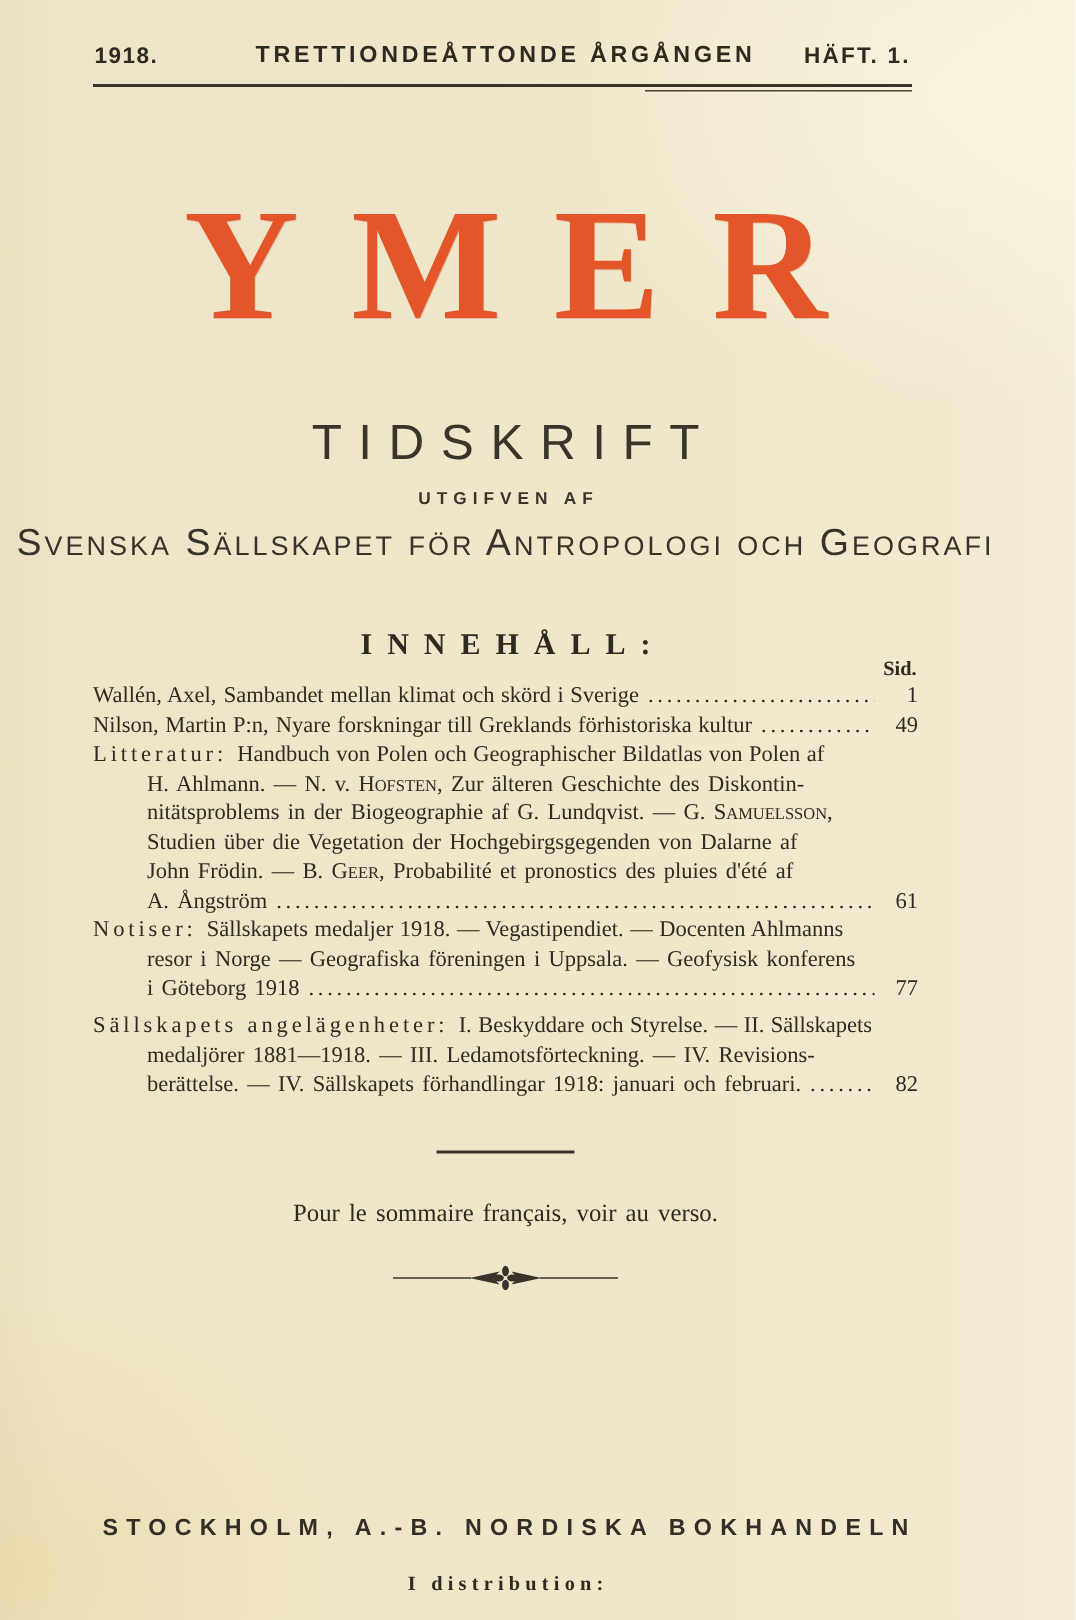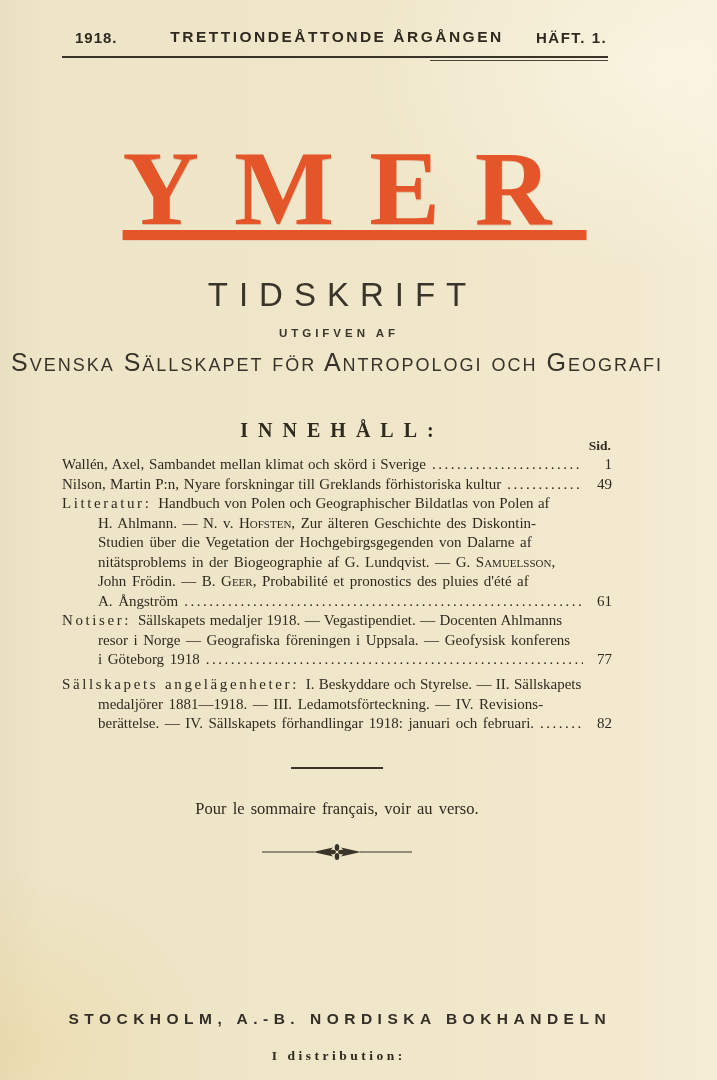--- a/index.html
+++ b/index.html
@@ -10,31 +10,31 @@
     color:#2f2a20;
     background:
       radial-gradient(ellipse 420px 300px at 92% 6%, rgba(255,252,238,0.55), rgba(255,252,238,0) 70%),
       radial-gradient(ellipse 300px 260px at 3% 97%, rgba(228,196,100,0.22), rgba(228,196,100,0) 70%),
       linear-gradient(90deg, #e9dfc1 0%, #eee5c8 6%, #f0e7ca 55%, #f2e9cf 88%, #f5edd6 100%);
   }
   .abs { position:absolute; }
   .centered { position:absolute; left:0; width:674px; text-align:center; }
 
   
-  #year   { left:63px; top:29px; font:700 15px "Liberation Sans",sans-serif; letter-spacing:1px;margin-left:12px; }
+  #year   { left:63px; top:29px; font:700 15px "Liberation Sans",sans-serif; letter-spacing:1px; }
   #volume { top:28px; font:700 15.5px "Liberation Sans",sans-serif; letter-spacing:2.5px; }
   #issue  { left:536px; top:29px; font:700 15px "Liberation Sans",sans-serif; letter-spacing:1.5px; }
   #rule-main { left:62px; top:56px; width:546px; height:2px; background:#39342a; }
   #rule-sub  { left:430px; top:60px; width:178px; height:1px; background:#4a443a; }
 
   
   #journal-title {
-    top:134px; font-family:"Liberation Serif",serif; font-weight:700;
+    top:122px; font-family:"Liberation Serif",serif; font-weight:700;
     font-size:106px; line-height:1.04; letter-spacing:0.33em; text-indent:0.33em;
-    color:#e4562a; text-shadow:0.5px 0.5px 0 rgba(180,60,20,0.25);text-decoration:underline;
+    color:#e4562a; text-shadow:0.5px 0.5px 0 rgba(180,60,20,0.25);
   }
   #journal-subtitle { top:276px; font:400 33px "Liberation Sans",sans-serif; letter-spacing:11px; text-indent:11px; color:#3a352b; }
   #utgifven { top:327px; font:700 11.5px "Liberation Sans",sans-serif; letter-spacing:4px; text-indent:4px; color:#3a352b;text-align:center; }
   #society  { top:348px; font:400 25px "Liberation Sans",sans-serif; font-variant:small-caps; letter-spacing:2px; color:#38332a; }
 
   
   #toc-heading { top:419px; font-weight:600; font-size:20px; letter-spacing:10px; text-indent:10px; }
   #toc { left:62px; top:438px; width:550px; }
   #sid-label { text-align:right; font-weight:700; font-size:13.5px; padding-right:1px; margin-bottom:1px; }
   .toc-line { display:flex; align-items:baseline; font-size:15px; line-height:19.55px; white-space:nowrap; word-spacing:0.6px; }
@@ -90,25 +90,25 @@
   <div class="toc-line">
     <span class="toc-label">Litteratur:</span>
       <span>Handbuch von Polen och Geographischer Bildatlas von Polen af</span>
   </div>
 
   <div class="toc-line indent">
     <span><span>H. Ahlmann. — N. v. </span><span class="sc">Hofsten</span><span>, Zur älteren Geschichte des Diskontin-</span></span>
   </div>
 
   <div class="toc-line indent">
-    <span>Studien über die Vegetation der Hochgebirgsgegenden von Dalarne af</span>
+    <span><span>nitätsproblems in der Biogeographie af G. Lundqvist. — G. </span><span class="sc">Samuelsson</span><span>,</span></span>
   </div>
 
   <div class="toc-line indent">
-    <span><span>nitätsproblems in der Biogeographie af G. Lundqvist. — G. </span><span class="sc">Samuelsson</span><span>,</span></span>
+    <span>Studien über die Vegetation der Hochgebirgsgegenden von Dalarne af</span>
   </div>
 
   <div class="toc-line indent">
     <span><span>John Frödin. — B. </span><span class="sc">Geer</span><span>, Probabilité et pronostics des pluies d'été af</span></span>
   </div>
 
   <div class="toc-line indent">
     <span>A. Ångström</span>
     <span class="leader"></span>
     <span class="pagenum">61</span>

